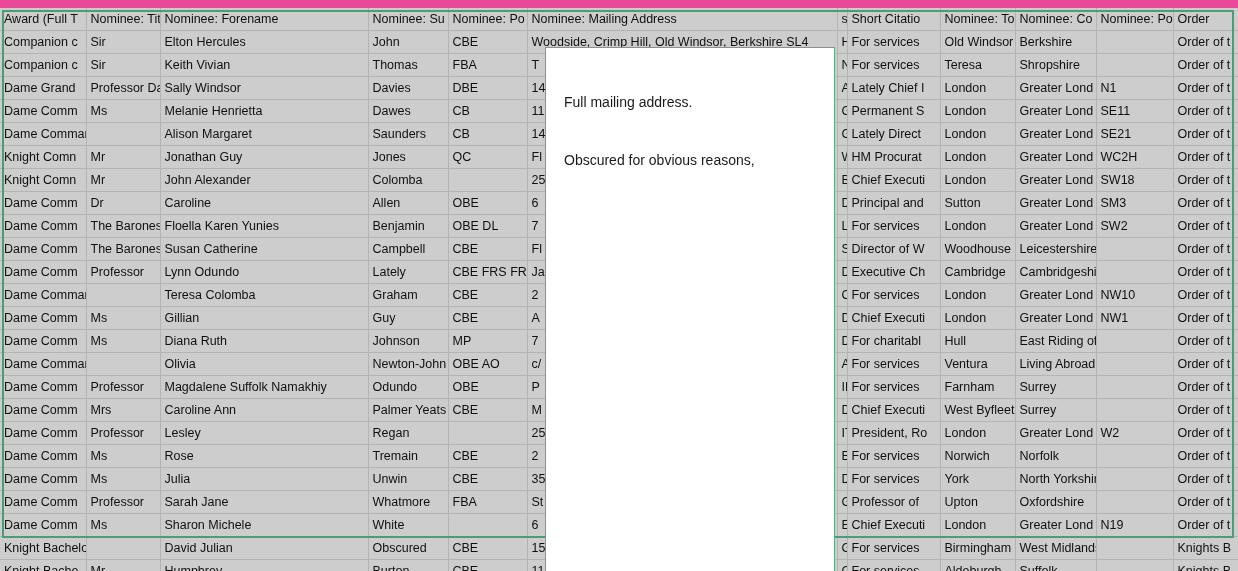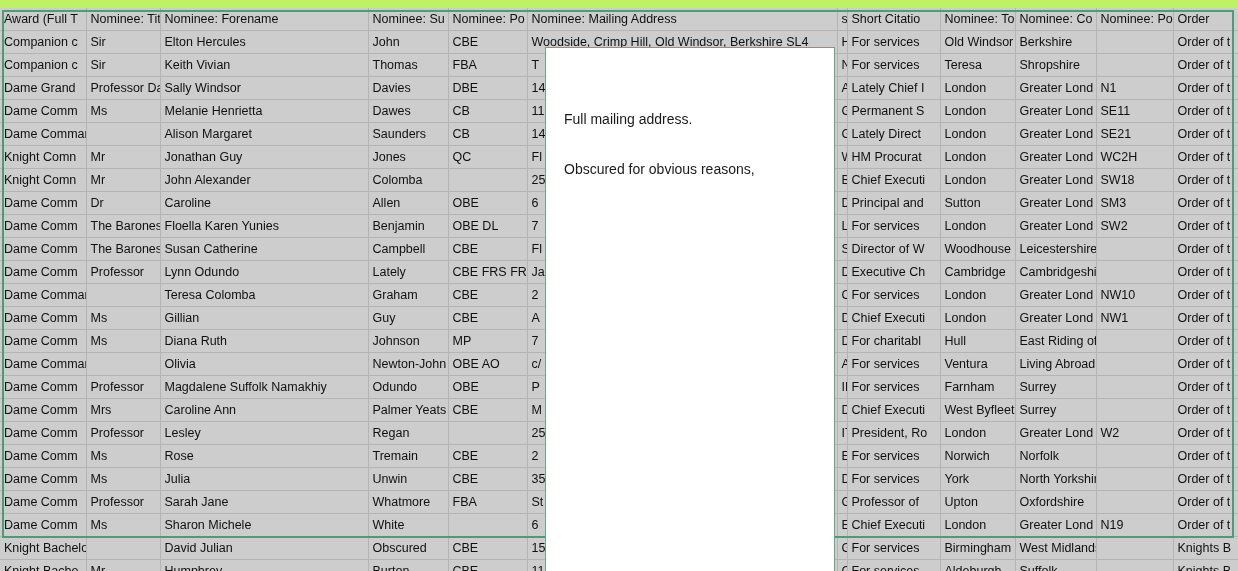--- a/index.html
+++ b/index.html
@@ -5,21 +5,21 @@
   * { box-sizing: border-box; }
   html, body {
     margin: 0; padding: 0;
     background: #ffffff;
     font-family: "Liberation Sans", sans-serif;
   }
   #sheet-viewport {
     position: relative;
     width: 1238px;
     height: 571px;
-    background: #bef264;
+    background: #ec4899;
     overflow: hidden;
   }
   #grid-wrap {
     position: absolute;
     left: 0; top: 8px;
     width: 1238px;
   }
   table.grid {
     border-collapse: collapse;
     table-layout: fixed;
@@ -69,23 +69,22 @@
     border-bottom: none;
     z-index: 9;
     padding: 45px 0 0 18px;
   }
   #redaction-overlay .note {
     font-size: 14px;
     color: #1a1a1a;
     line-height: 1.3;
     font-family: "Liberation Sans", sans-serif;
     white-space: nowrap;
-    margin-top: 17px;
-  }
-  #redaction-overlay .note.second { margin-top: 32px; }
+  }
+  #redaction-overlay .note.second { margin-top: 40px; }
 </style>
 </head>
 <body>
 
 <div id="sheet-viewport">
 
   <div id="grid-wrap">
     <table class="grid">
       <colgroup id="colgroup-holder">
           <col style="width: 86px;">

